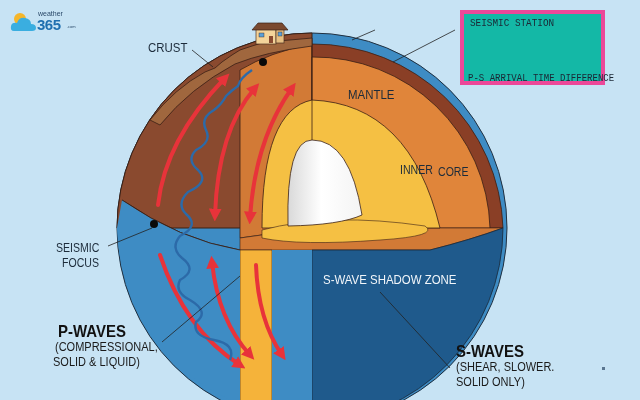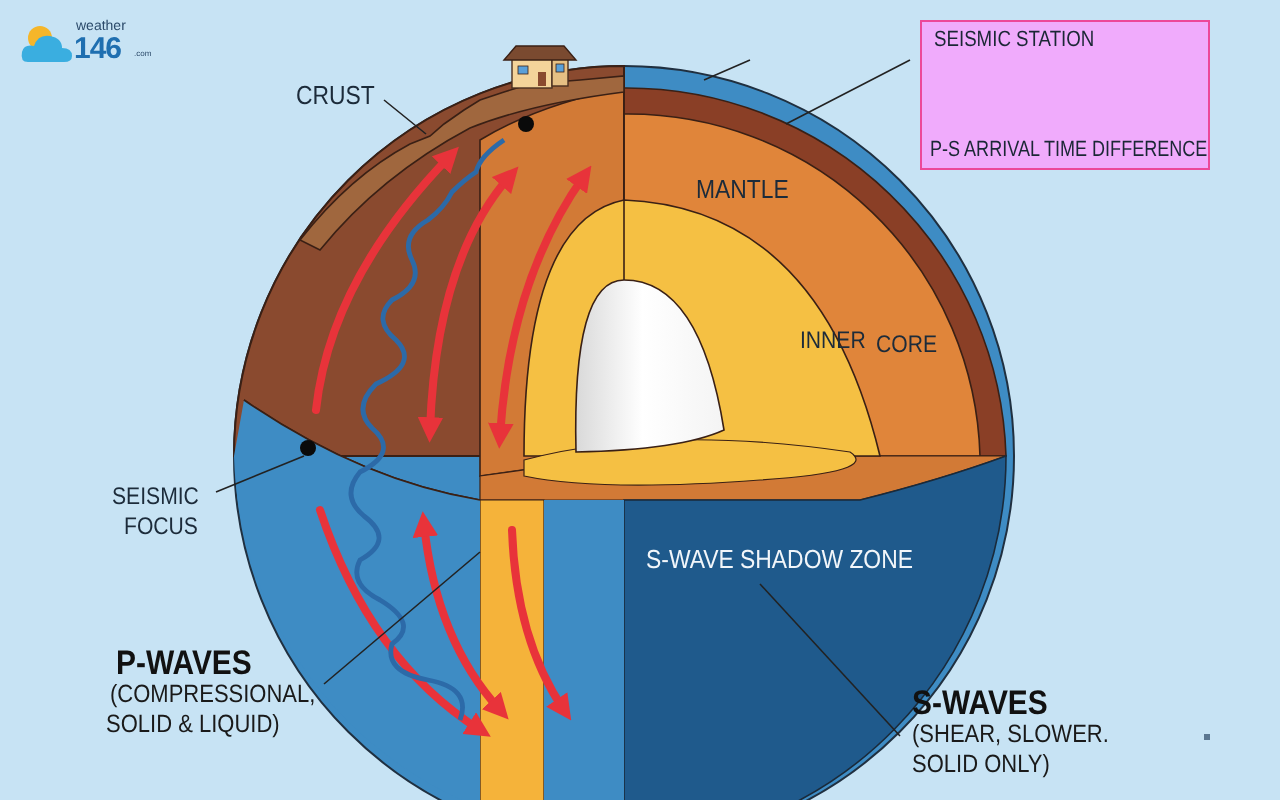--- a/index.html
+++ b/index.html
@@ -3,21 +3,21 @@
 <meta charset="utf-8">
 <style>
   html, body { margin:0; padding:0; }
   body { width:640px; height:400px; overflow:hidden; background:#c7e3f4; position:relative; font-family:"Liberation Sans", sans-serif; }
   #diagram { position:absolute; left:0; top:0; width:640px; height:400px; }
   .lbl { position:absolute; color:#1c2b3a; font-family:"Liberation Sans", sans-serif; font-size:12px; line-height:14px; transform:scaleX(0.88); transform-origin:left top; white-space:nowrap; }
   .lbl-center { text-align:center; }
   .lbl-title { font-weight:bold; font-size:17px; line-height:19px; color:#111; }
   .lbl-sub { font-size:12.5px; line-height:15px; color:#1a1a1a; }
   .lbl-white { color:#f2f6fa; font-size:13px; }
-  .station-box { position:absolute; left:460px; top:10px; width:145px; height:75px; background:#f0abfc; border:1px solid #ec4899; box-sizing:border-box; }
+  .station-box { position:absolute; left:460px; top:10px; width:145px; height:75px; background:#14b8a6; border:4px solid #ec4899; box-sizing:border-box;font-family:Liberation Mono, monospace; }
   .station-title { position:absolute; left:6px; top:3px; font-size:11px; color:#1b2735; transform:scaleX(0.85); transform-origin:left top; white-space:nowrap; }
   .station-footer { position:absolute; left:4px; top:58px; font-size:11px; color:#1b2735; transform:scaleX(0.82); transform-origin:left top; white-space:nowrap; }
   .logo { position:absolute; left:10px; top:9px; width:70px; height:26px; }
   .logo-word { position:absolute; left:28px; top:1px; font-size:7px; color:#2b4a6a; }
   .logo-num { position:absolute; left:27px; top:7px; font-size:15px; font-weight:bold; color:#1f6fb0; letter-spacing:-0.5px; }
   .logo-dot { position:absolute; left:57px; top:15px; font-size:4px; color:#2b4a6a; }
   .watermark-dot { position:absolute; left:602px; top:367px; width:3px; height:3px; background:#5a7690; }
 </style>
 </head>
 <body>
@@ -105,21 +105,21 @@
     <path d="M68,39 Q72,44 76,42 Q80,36 84,28 Q88,24 90,39 Q94,54 98,51 Q102,38 106,26 Q110,24 112,39 Q116,46 120,42 Q124,36 126,38 Q130,40 140,39" fill="none" stroke="#2a6fa8" stroke-width="1.8"></path>
   </g>
 </svg>
 
 <div class="logo">
   <svg width="30" height="22" viewBox="0 0 30 22" style="position:absolute;left:0;top:2px;">
     <circle cx="10" cy="8" r="6" fill="#f5b62a"></circle>
     <path d="M4,20 Q0,20 1,15 Q2,11 7,12 Q9,6 15,7 Q21,8 21,13 Q26,13 26,17 Q26,20 22,20 Z" fill="#3aaee0"></path>
   </svg>
   <span class="logo-word">weather</span>
-  <span class="logo-num">146</span>
+  <span class="logo-num">365</span>
   <span class="logo-dot">.com</span>
 </div>
 
 <div class="lbl" style="left:148px;top:41px;font-size:13px;">CRUST</div>
 <div class="lbl" style="left:348px;top:88px;font-size:13px;">MANTLE</div>
 <div class="lbl" style="left:400px;top:163px;font-size:12px;">INNER</div>
 <div class="lbl" style="left:438px;top:165px;font-size:12px;">CORE</div>
 <div class="lbl lbl-center" style="left:56px;top:241px;">SEISMIC</div>
 <div class="lbl lbl-center" style="left:62px;top:256px;">FOCUS</div>
 <div class="lbl lbl-white" style="left:323px;top:273px;">S-WAVE SHADOW ZONE</div>

